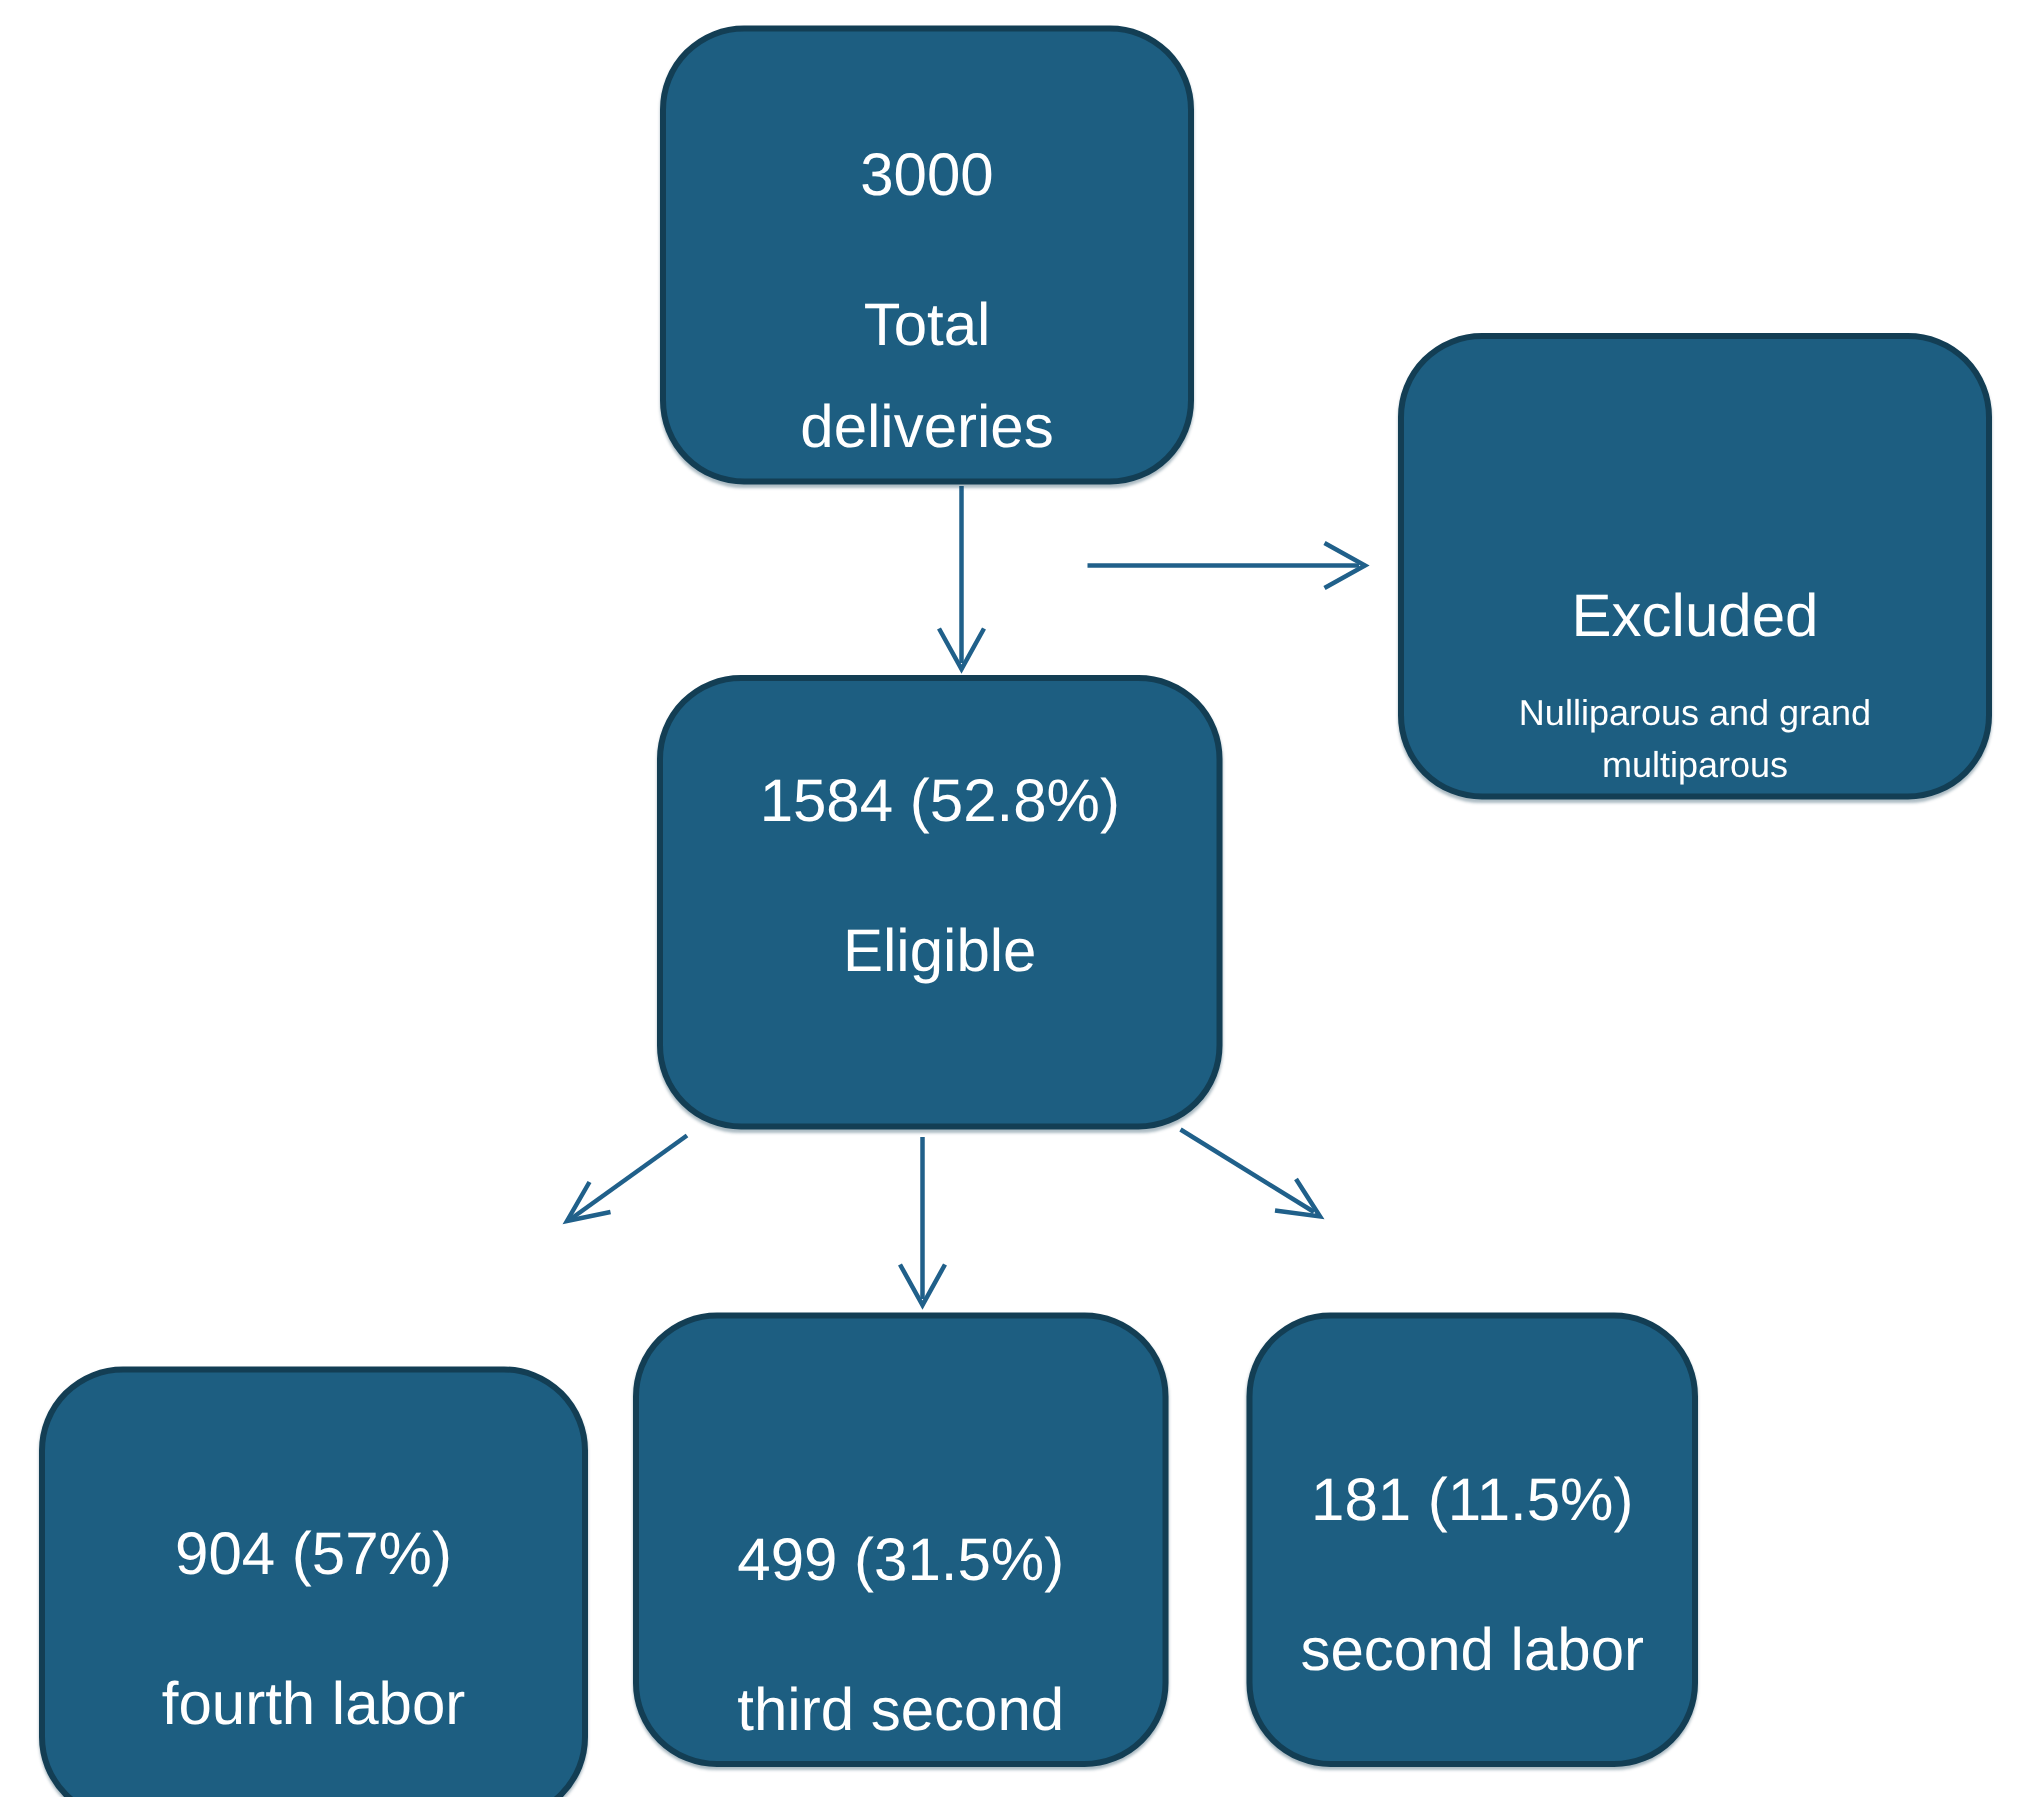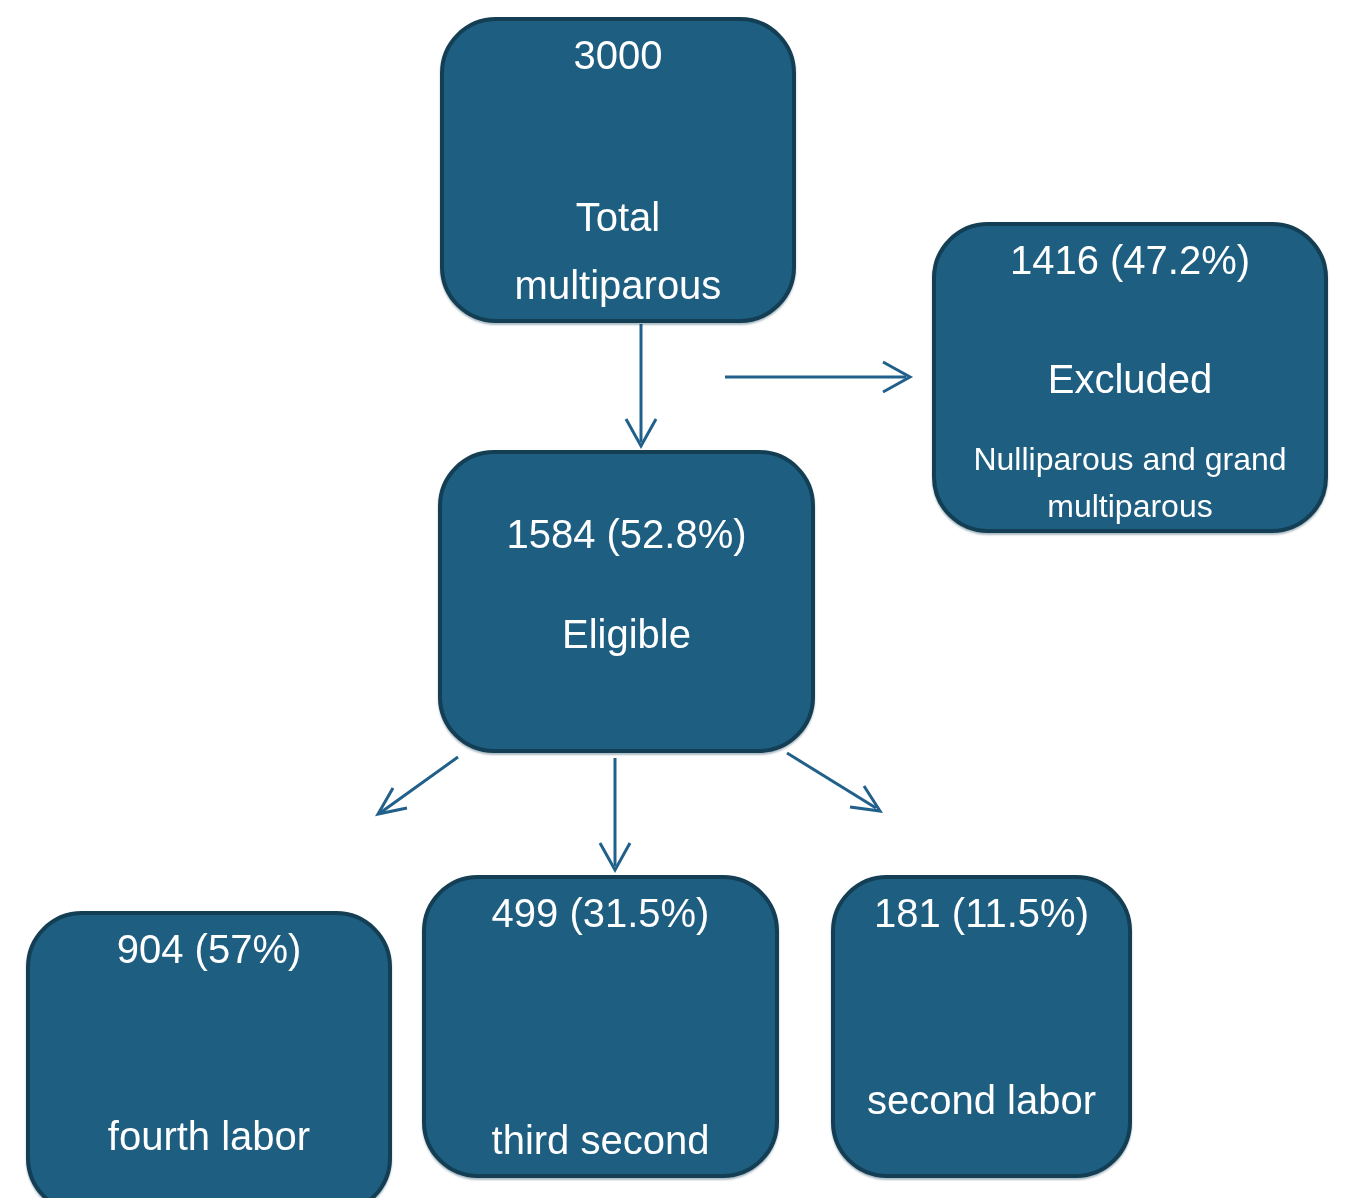--- a/index.html
+++ b/index.html
@@ -32,37 +32,37 @@
     position: absolute;
     box-sizing: border-box;
     background: #1d5e81;
     border: 4px solid #133e54;
     border-radius: 56px;
     box-shadow: 0 2px 2px rgba(18, 60, 82, 0.35);
     color: #ffffff;
     display: flex;
     flex-direction: column;
     align-items: center;
-    justify-content: space-between;
+    justify-content: flex-end;
     text-align: center;
     font-size: 40px;
     line-height: 1.7;
   }
   .node .value {
     line-height: 1.7;
   }
   .node .label {
     margin-top: 32px;
     line-height: 1.7;
   }
   .node .sublabel {
-    font-size: 32px;
+    font-size: 24px;
     line-height: 1.45;
     max-width: 330px;
-    margin-top: 4px;
+    margin-top: 14px;
   }
   .node-total {
     left: 440px; top: 17px; width: 356px; height: 306px;
   }
   .node-total .label { max-width: 250px; }
   .node-excluded {
     left: 932px; top: 222px; width: 396px; height: 311px;
   }
   .node-eligible {
     left: 438px; top: 450px; width: 377px; height: 303px;
@@ -105,25 +105,24 @@
       <polyline points="600,843 615,870 630,843"></polyline>
     </g>
     <g>
       <line x1="787" y1="753" x2="876" y2="808"></line>
       <polyline points="864,786 880,811 850,807"></polyline>
     </g>
   </svg>
 
   <div class="node node-total">
     <div class="value">3000</div>
-    <div class="label">Total multiparous</div>
+    <div class="label">Total deliveries</div>
   </div>
 
   <div class="node node-excluded">
-    <div class="value">1416 (47.2%)</div>
     <div class="label">Excluded</div>
     <div class="sublabel">Nulliparous and grand multiparous</div>
   </div>
 
   <div class="node node-eligible">
     <div class="value">1584 (52.8%)</div>
     <div class="label">Eligible</div>
   </div>
 
   <div class="node node-second">

